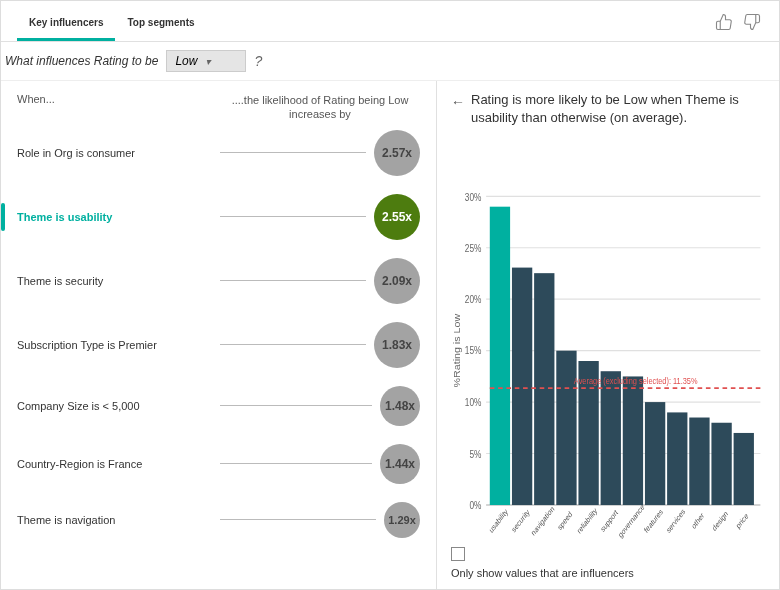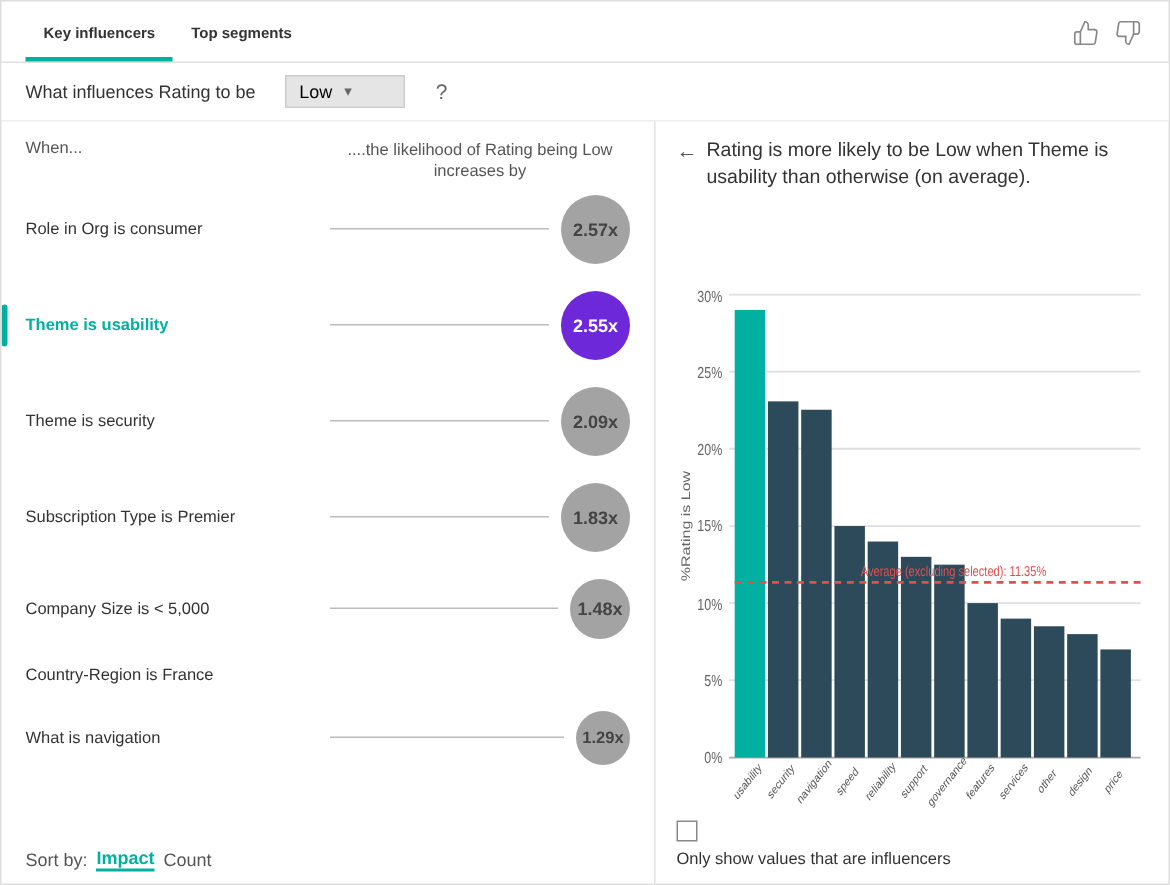--- a/index.html
+++ b/index.html
@@ -53,24 +53,25 @@
       height: 22px;
       display: flex;
       align-items: center;
       justify-content: center;
       color: #888;
       cursor: pointer;
     }
     .filter-bar {
       display: flex;
       align-items: center;
-      padding: 8px 16px;
-      gap: 20px;
+      padding: 8px 4px;
+      gap: 8px;
       background: #fff;
       border-bottom: 1px solid #eee;
+      font-style: italic;
     }
     .filter-label {
       font-size: 12px;
       color: #333;
     }
     .filter-dropdown {
       display: flex;
       align-items: center;
       border: 1px solid #ccc;
       padding: 3px 8px;
@@ -157,21 +158,21 @@
       height: 46px;
       border-radius: 50%;
       display: flex;
       align-items: center;
       justify-content: center;
       font-size: 12px;
       font-weight: 600;
       flex-shrink: 0;
     }
     .bubble-teal {
-      background: #6d28d9;
+      background: #4d7c0f;
       color: #fff;
     }
     .bubble-gray {
       background: #a3a3a3;
       color: #444;
     }
     .sort-bar {
       display: flex;
       align-items: center;
       gap: 6px;
@@ -335,37 +336,38 @@
         <div class="row-line-area">
           <div class="row-line"></div>
           <div class="bubble bubble-gray" style="width:40px;height:40px;">
             <span>1.48x</span>
           </div>
         </div>
       </div>
 
       <div class="influencer-row">
         <span class="row-label">Country-Region is France</span>
-      </div>
-
-      <div class="influencer-row">
-        <span class="row-label">What is navigation</span>
+        <div class="row-line-area">
+          <div class="row-line"></div>
+          <div class="bubble bubble-gray" style="width:40px;height:40px;">
+            <span>1.44x</span>
+          </div>
+        </div>
+      </div>
+
+      <div class="influencer-row">
+        <span class="row-label">Theme is navigation</span>
         <div class="row-line-area">
           <div class="row-line"></div>
           <div class="bubble bubble-gray" style="width:36px;height:36px;font-size:11px;">
             <span>1.29x</span>
           </div>
         </div>
       </div>
 
-      <div class="sort-bar">
-        <span>Sort by:</span>
-        <span class="sort-option active">Impact</span>
-        <span class="sort-option">Count</span>
-      </div>
     </div>
 
     <div class="right-panel">
       <div class="right-panel-header">
         <span class="back-arrow">←</span>
         <span class="right-title">Rating is more likely to be Low when Theme is usability than otherwise (on average).</span>
       </div>
 
       <div class="chart-area">
 

